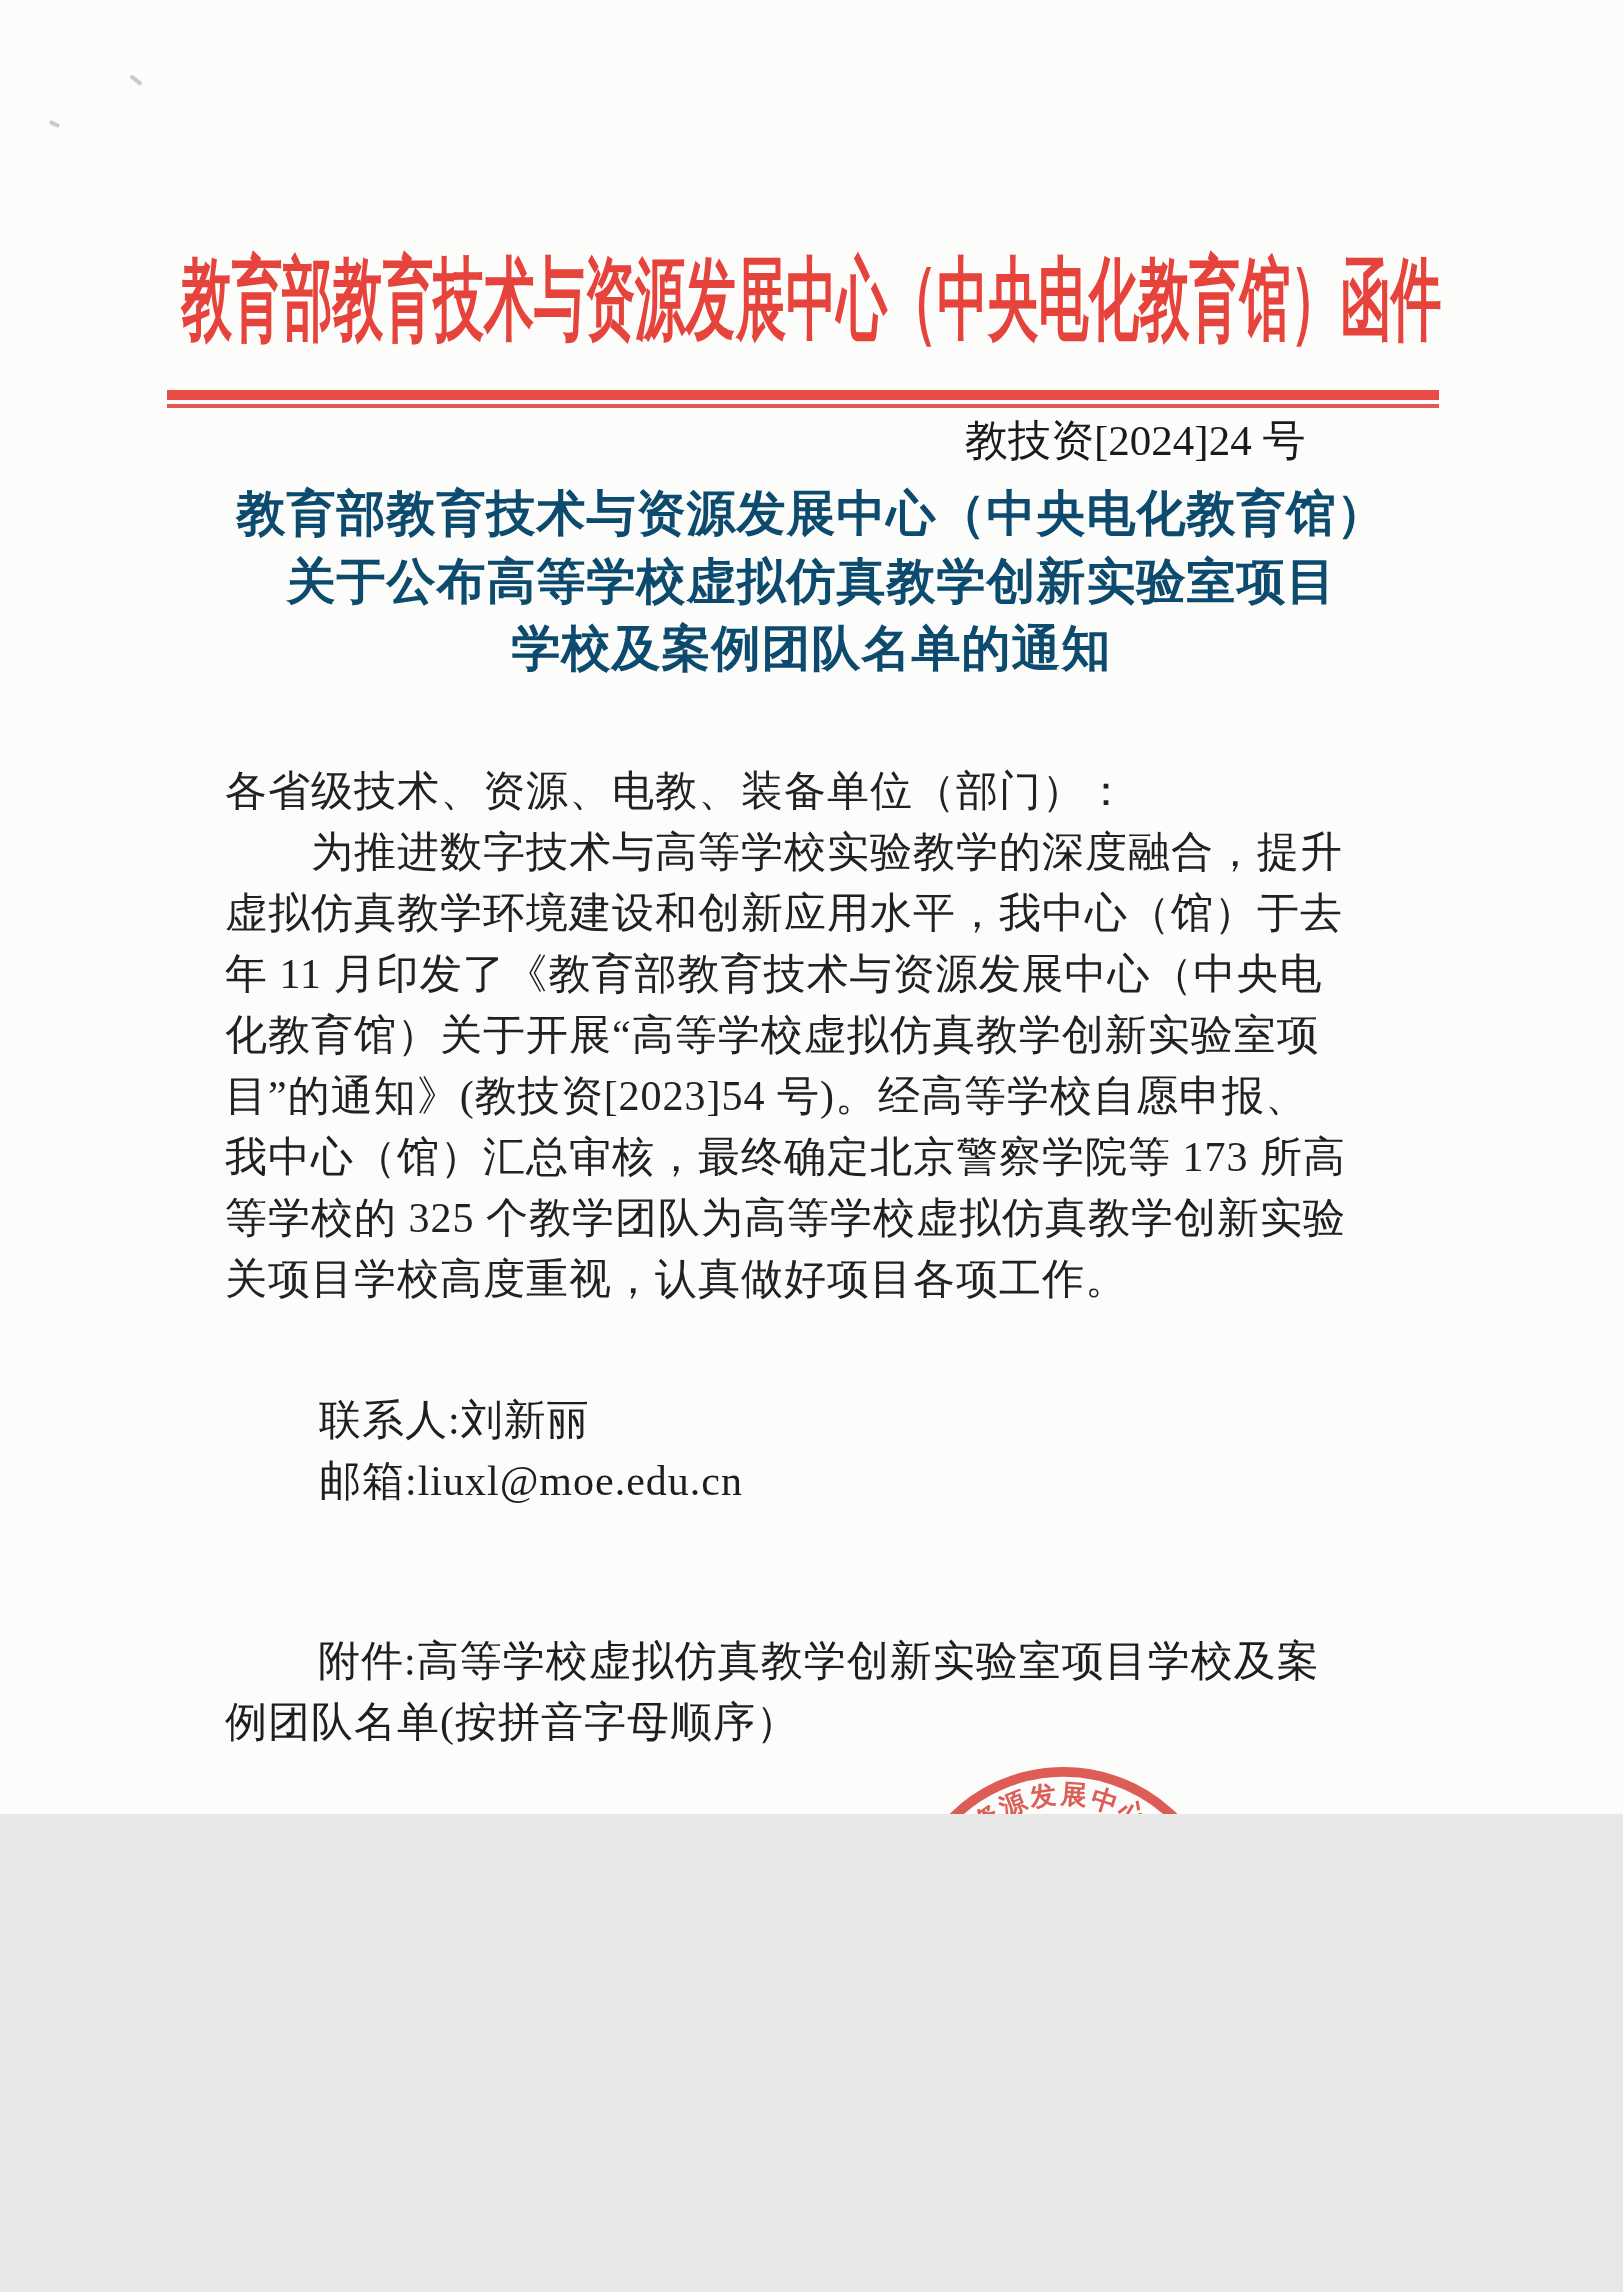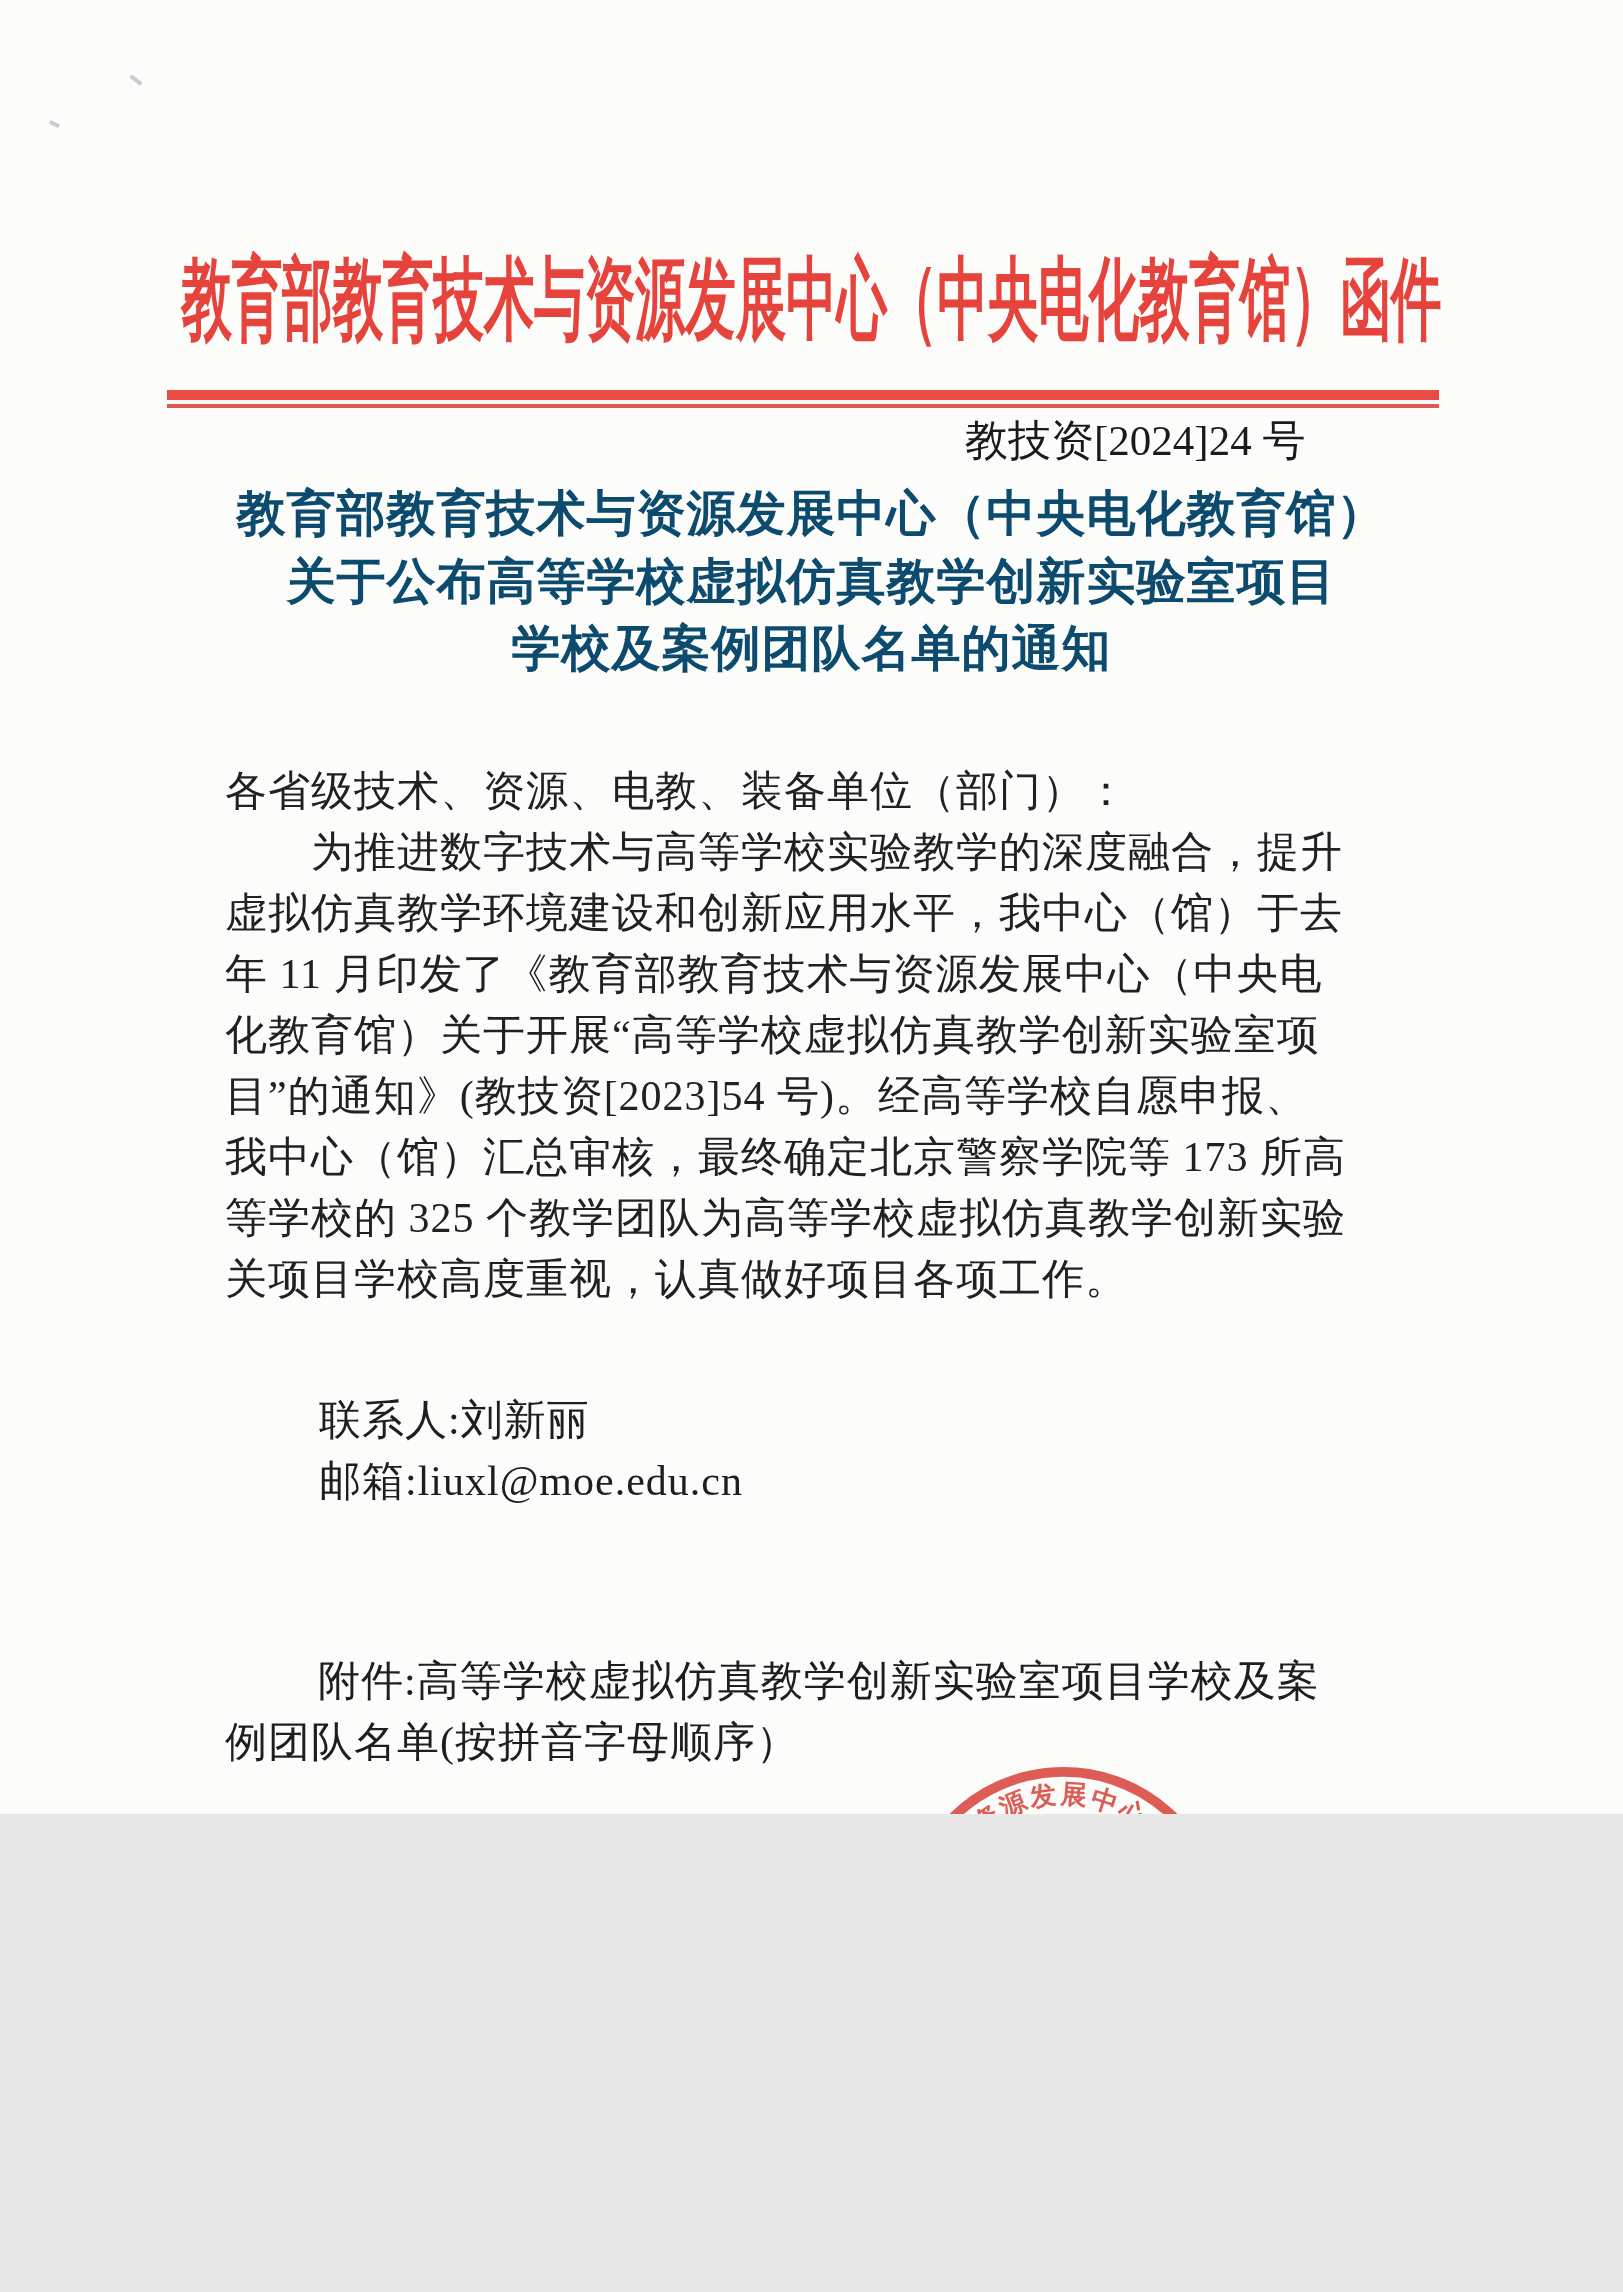--- a/index.html
+++ b/index.html
@@ -50,21 +50,21 @@
     font-size:42px;line-height:61px;height:61px;white-space:nowrap;
     letter-spacing:1px;color:#212121;
   }
   .body-line.indent{padding-left:86px;}
 
   .contact-block{position:absolute;left:319px;top:1390px;}
   .contact-line{font-size:42px;line-height:61px;height:61px;white-space:nowrap;letter-spacing:1px;}
 
   .attachment-block{position:absolute;left:225px;top:1631px;width:1157px;}
   .attachment-line{font-size:42px;line-height:61px;height:61px;white-space:nowrap;letter-spacing:1px;}
-  .attachment-line.indent{padding-left:93px;margin-top:20px;}
+  .attachment-line.indent{padding-left:93px;}
 
   .signature-line{
     position:absolute;left:645px;width:823px;text-align:center;
     font-size:43px;line-height:55px;white-space:nowrap;color:#0f766e;
   }
   .sig-org1{top:1884px;}
   .sig-org2{top:1952px;}
   .sig-date{top:1962px;letter-spacing:2px;}
 
   .seal{

